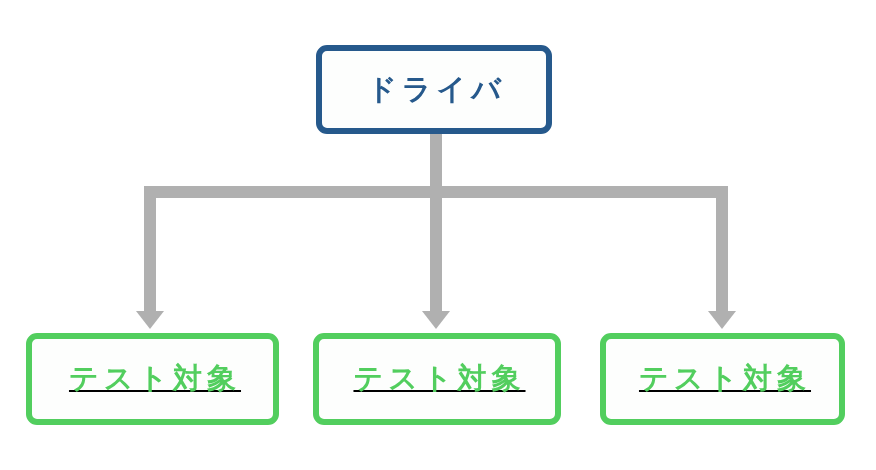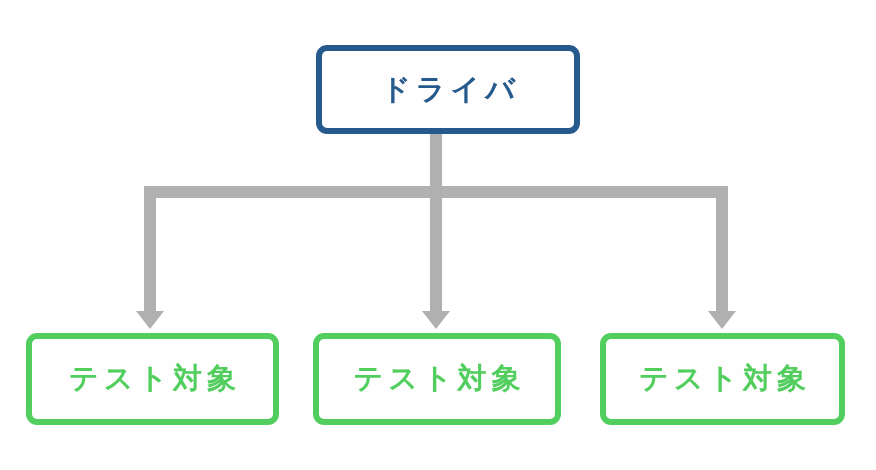--- a/index.html
+++ b/index.html
@@ -26,27 +26,28 @@
   }
   .node .label {
     font-weight: bold;
     font-size: 29px;
     letter-spacing: 5px;
     padding-left: 5px; 
     white-space: nowrap;
   }
   .node.driver {
     left: 316px; top: 45px;
-    width: 264px; height: 89px;
+    width: 236px; height: 89px;
     border: 6px solid var(--driver-accent, #26598c);
   }
   .node.driver .label { color: var(--driver-accent, #26598c); }
   .node.target {
     top: 333px; height: 92px;
     border: 6px solid var(--target-accent, #52ce5e);
+    text-decoration: underline;
   }
   .node.target .label { color: var(--target-accent, #52ce5e); }
   .node.target.t1 { left: 26px;  width: 253px; }
   .node.target.t2 { left: 313px; width: 248px; }
   .node.target.t3 { left: 600px; width: 245px; }
 
   .line {
     position: absolute;
     background: var(--connector-gray, #b0b0b0);
   }

